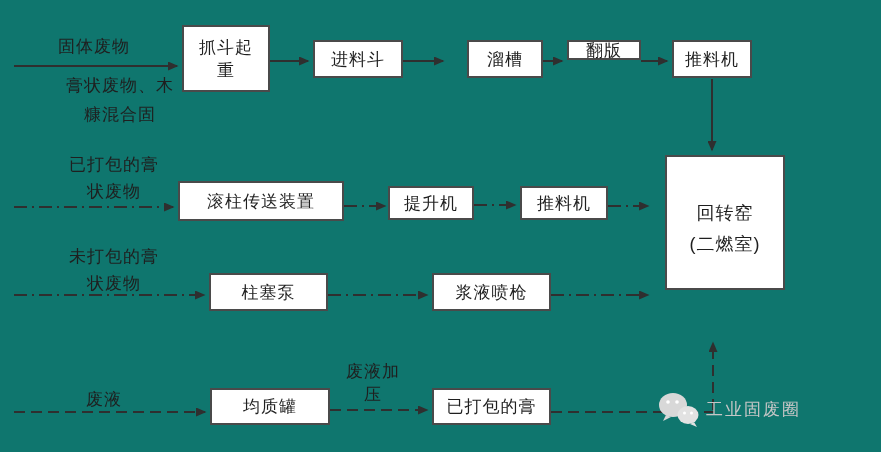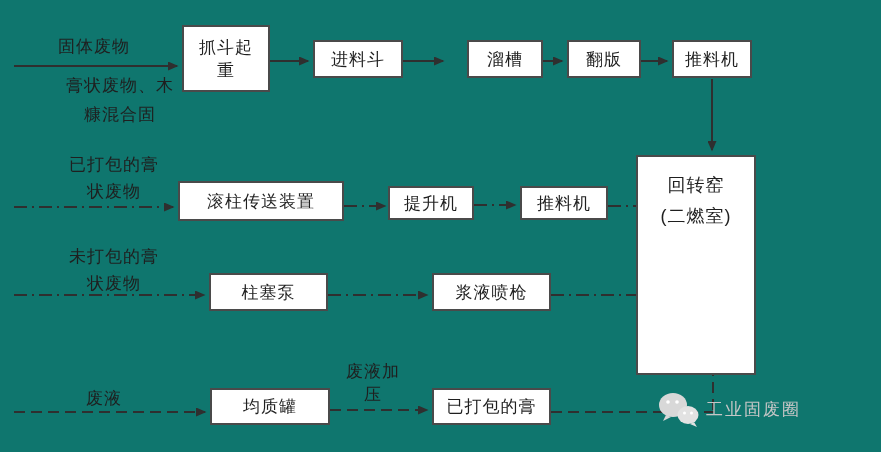--- a/index.html
+++ b/index.html
@@ -93,41 +93,41 @@
     <span class="ln">糠混合固</span>
   </div>
   <div class="flabel" style="left:50px;top:151px;width:128px;line-height:27px;">
     <span class="ln">已打包的膏</span>
     <span class="ln">状废物</span>
   </div>
   <div class="flabel" style="left:50px;top:243px;width:128px;line-height:27px;">
     <span class="ln">未打包的膏</span>
     <span class="ln">状废物</span>
   </div>
-  <div class="flabel" style="left:86px;top:386px;font-family:Liberation Mono, monospace;">
+  <div class="flabel" style="left:86px;top:386px;">
     <span class="ln">废液</span>
   </div>
   <div class="flabel" style="left:336px;top:360px;width:74px;line-height:23px;">
     <span class="ln">废液加</span>
     <span class="ln">压</span>
   </div>
 
   <div class="node" style="left:313px;top:40px;width:90px;height:38px;">
     <span>进料斗</span>
   </div>
   <div class="node" style="left:182px;top:25px;width:88px;height:67px;">
     <div>
       <span class="ln">抓斗起</span>
       <span class="ln">重</span>
     </div>
   </div>
   <div class="node" style="left:467px;top:40px;width:76px;height:38px;">
     <span>溜槽</span>
   </div>
-  <div class="node" style="left:567px;top:40px;width:74px;height:38px;">
+  <div class="node" style="left:567px;top:40px;width:74px;height:20px;">
     <span>翻版</span>
   </div>
   <div class="node" style="left:672px;top:40px;width:80px;height:38px;">
     <span>推料机</span>
   </div>
 
   <div class="node" style="left:178px;top:181px;width:166px;height:40px;">
     <span>滚柱传送装置</span>
   </div>
   <div class="node" style="left:388px;top:186px;width:86px;height:34px;">
@@ -144,21 +144,21 @@
     <span>浆液喷枪</span>
   </div>
 
   <div class="node" style="left:210px;top:388px;width:120px;height:37px;">
     <span>均质罐</span>
   </div>
   <div class="node" style="left:432px;top:388px;width:119px;height:37px;">
     <span>已打包的膏</span>
   </div>
 
-  <div class="node kiln" style="left:636px;top:155px;width:120px;height:220px;">
+  <div class="node kiln" style="left:665px;top:155px;width:120px;height:135px;align-items:center;">
     <div>
       <span class="ln">回转窑</span>
       <span class="ln">(二燃室)</span>
     </div>
   </div>
 
   <div class="watermark">
     <svg width="46" height="38" viewBox="0 0 46 38">
       <ellipse cx="17" cy="15" rx="14" ry="12" fill="#d8d8d8"></ellipse>
       <path d="M10 25 L7 31 L15 27 Z" fill="#d8d8d8"></path>

